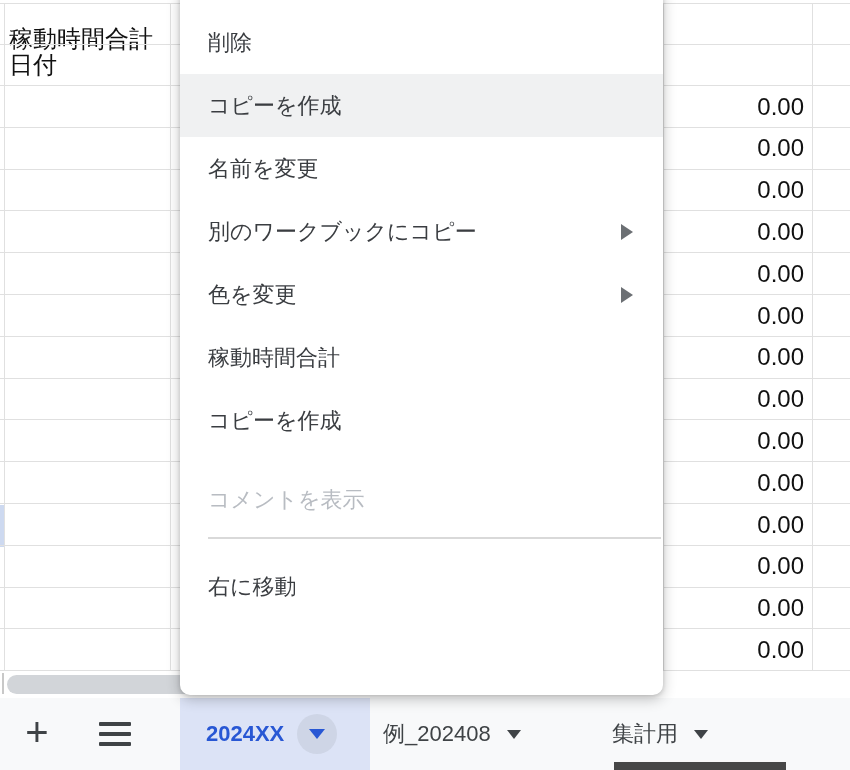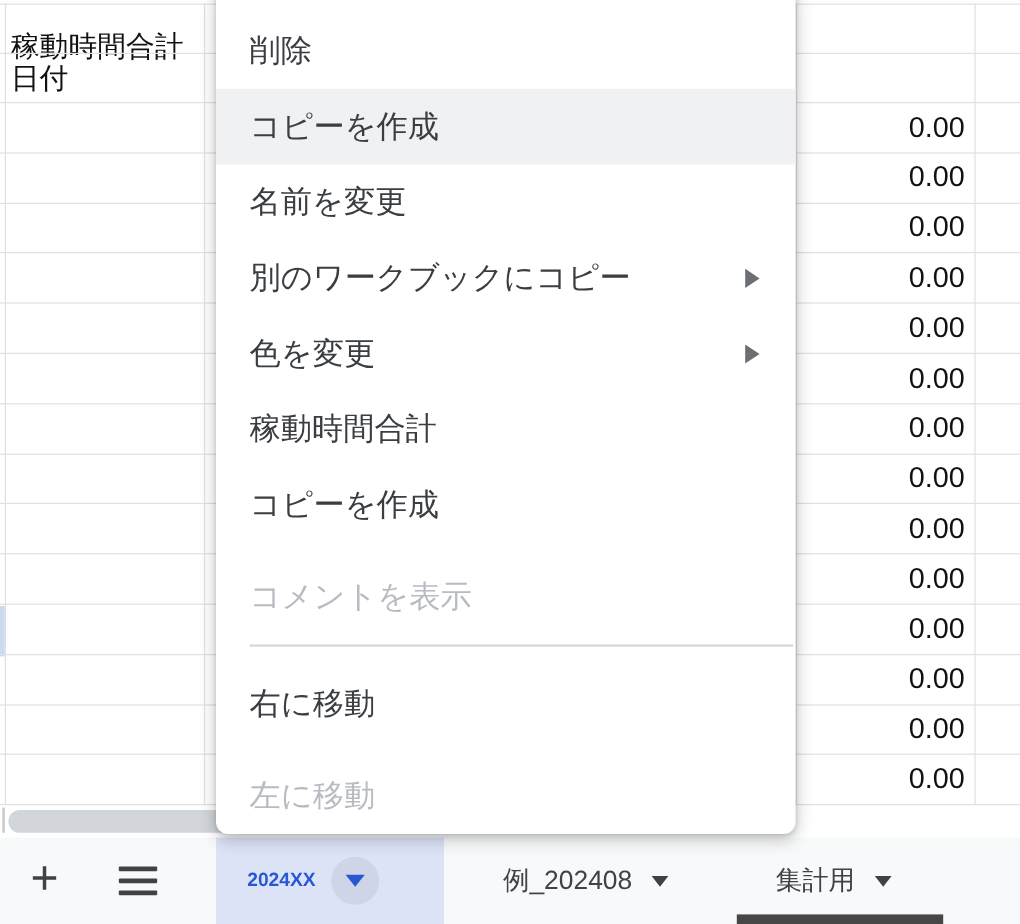--- a/index.html
+++ b/index.html
@@ -36,38 +36,38 @@
   .hscroll .edge-tick{position:absolute;left:2px;top:1px;width:2px;height:21px;background:#c8c8c8;}
   .hscroll .thumb{position:absolute;left:7px;top:3px;width:553px;height:19px;border-radius:10px;background:var(--scroll-thumb);}
 
   
   .tabbar{position:absolute;left:0;top:698px;width:850px;height:72px;background:var(--tabbar-bg);z-index:3;}
   .addbtn{position:absolute;left:14px;top:12px;width:46px;height:48px;display:flex;align-items:center;justify-content:center;cursor:pointer;}
   .plus{font-size:40px;font-weight:400;color:var(--tab-text);line-height:1;margin-top:-4px;}
   .allbtn{position:absolute;left:92px;top:12px;width:46px;height:48px;display:flex;align-items:center;justify-content:center;cursor:pointer;}
   .burger{display:flex;flex-direction:column;gap:6px;}
   .burger i{display:block;width:32px;height:4px;background:var(--tab-text);border-radius:1px;}
-  .tab{position:absolute;top:0;height:72px;display:flex;align-items:center;justify-content:center;cursor:pointer;}
+  .tab{position:absolute;top:0;height:72px;display:flex;align-items:center;cursor:pointer;}
   .tab .tab-label{font-size:22px;color:var(--tab-text);font-weight:500;white-space:nowrap;}
   .tab.active{left:180px;width:190px;background:var(--active-tab-bg);justify-content:flex-start;padding-left:26px;gap:13px;}
-  .tab.active .tab-label{color:var(--accent-blue);font-weight:700;font-size:16px;}
+  .tab.active .tab-label{color:var(--accent-blue);font-weight:700;font-size:22px;}
   .tab-menu-btn{width:40px;height:40px;border-radius:50%;background:var(--circle-bg);display:flex;align-items:center;justify-content:center;}
   .caret{width:0;height:0;border-left:8px solid transparent;border-right:8px solid transparent;border-top:10px solid var(--accent-blue);}
   .caret.dark{border-left-width:7px;border-right-width:7px;border-top:9px solid var(--tab-text);}
   .tab.plain{gap:16px;}
   .tab2{left:383px;width:210px;}
   .tab3{left:612px;width:165px;}
   .darkbar{position:absolute;left:614px;top:64px;width:172px;height:8px;background:var(--dark-bar);}
 
   
   .menu{position:absolute;left:180px;top:-12px;width:483px;height:707px;background:#fff;
     border-radius:10px;z-index:10;padding-top:23px;
     box-shadow:0 4px 14px rgba(0,0,0,.24),0 1px 4px rgba(0,0,0,.14);}
   .menu-item{height:63px;display:flex;align-items:center;padding-left:28px;padding-right:30px;
-    font-size:26px;color:var(--menu-text);cursor:pointer;white-space:nowrap;}
+    font-size:22px;color:var(--menu-text);cursor:pointer;white-space:nowrap;}
   .menu-item.highlighted{background:var(--menu-highlight);}
   .menu-item.disabled{color:var(--disabled-text);cursor:default;align-items:flex-end;}
   .menu-item .mi-label{flex:1 1 auto;}
   .submenu-arrow{width:0;height:0;border-top:8px solid transparent;border-bottom:8px solid transparent;
     border-left:12px solid var(--submenu-arrow);margin-left:12px;}
   .menu-divider{height:2px;background:#d9d9d9;margin:22px 2px 16px 28px;}
 </style>
 </head>
 <body>
 
@@ -177,18 +177,15 @@
       <div class="menu-item">
         <span class="mi-label">コピーを作成</span>
       </div>
       <div class="menu-item disabled">
         <span class="mi-label">コメントを表示</span>
       </div>
       <div class="menu-divider"></div>
       <div class="menu-item">
         <span class="mi-label">右に移動</span>
       </div>
-      <div class="menu-item disabled">
-        <span class="mi-label">左に移動</span>
-      </div>
     </div>
 
 </div>
 
 </body></html>

